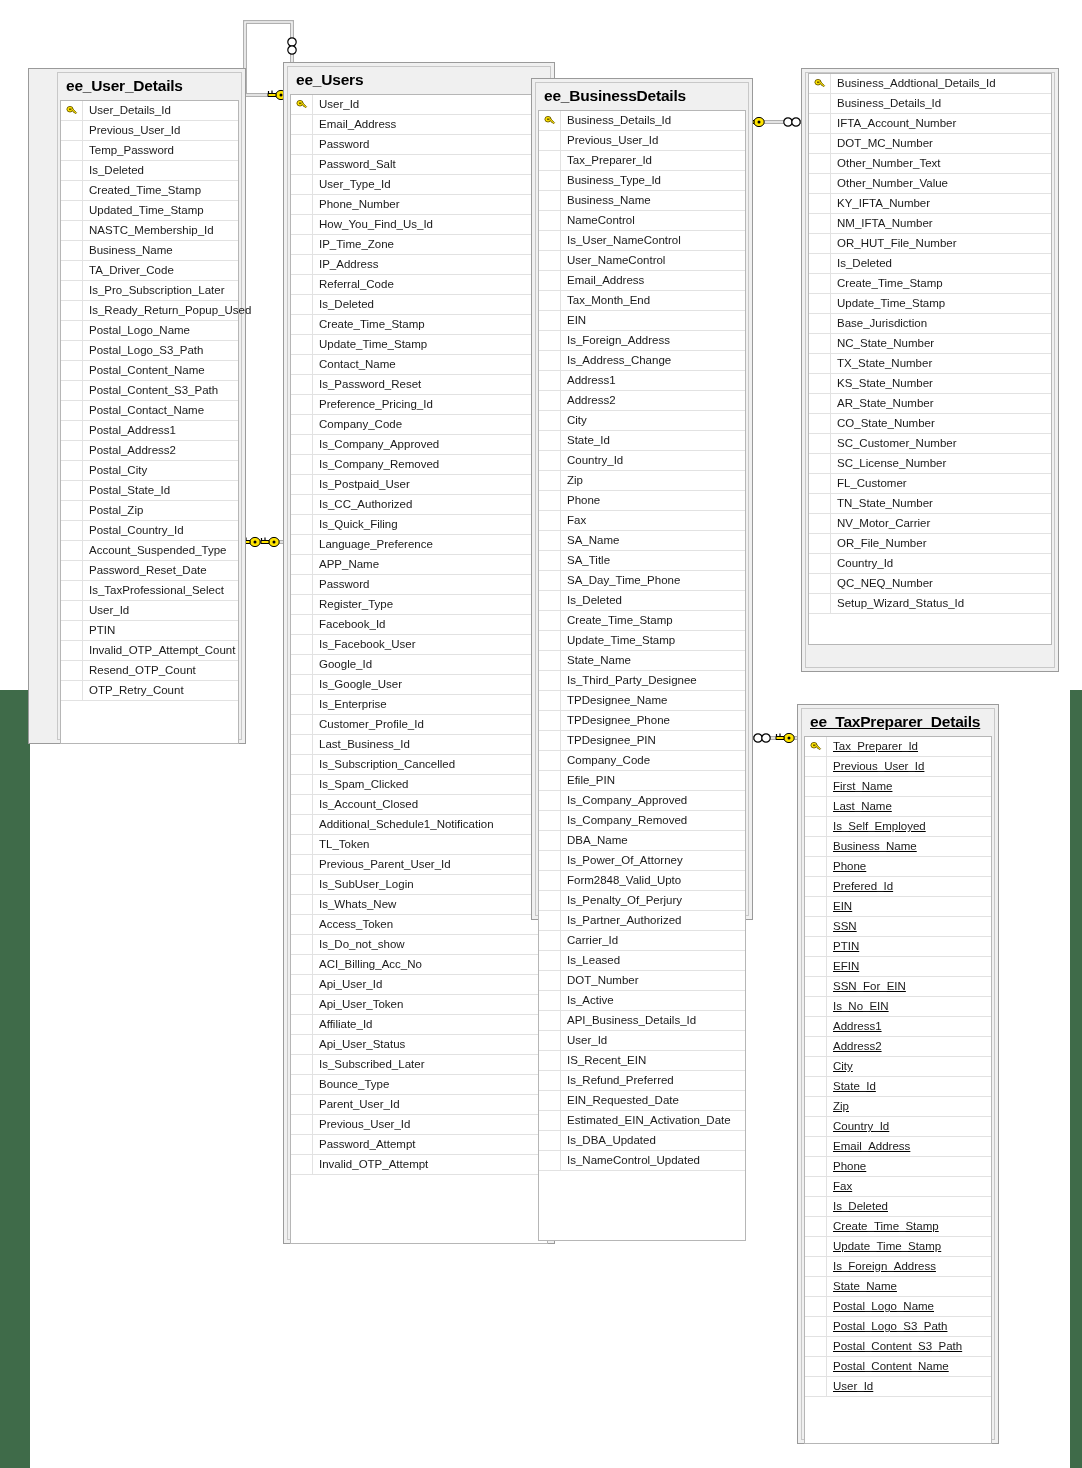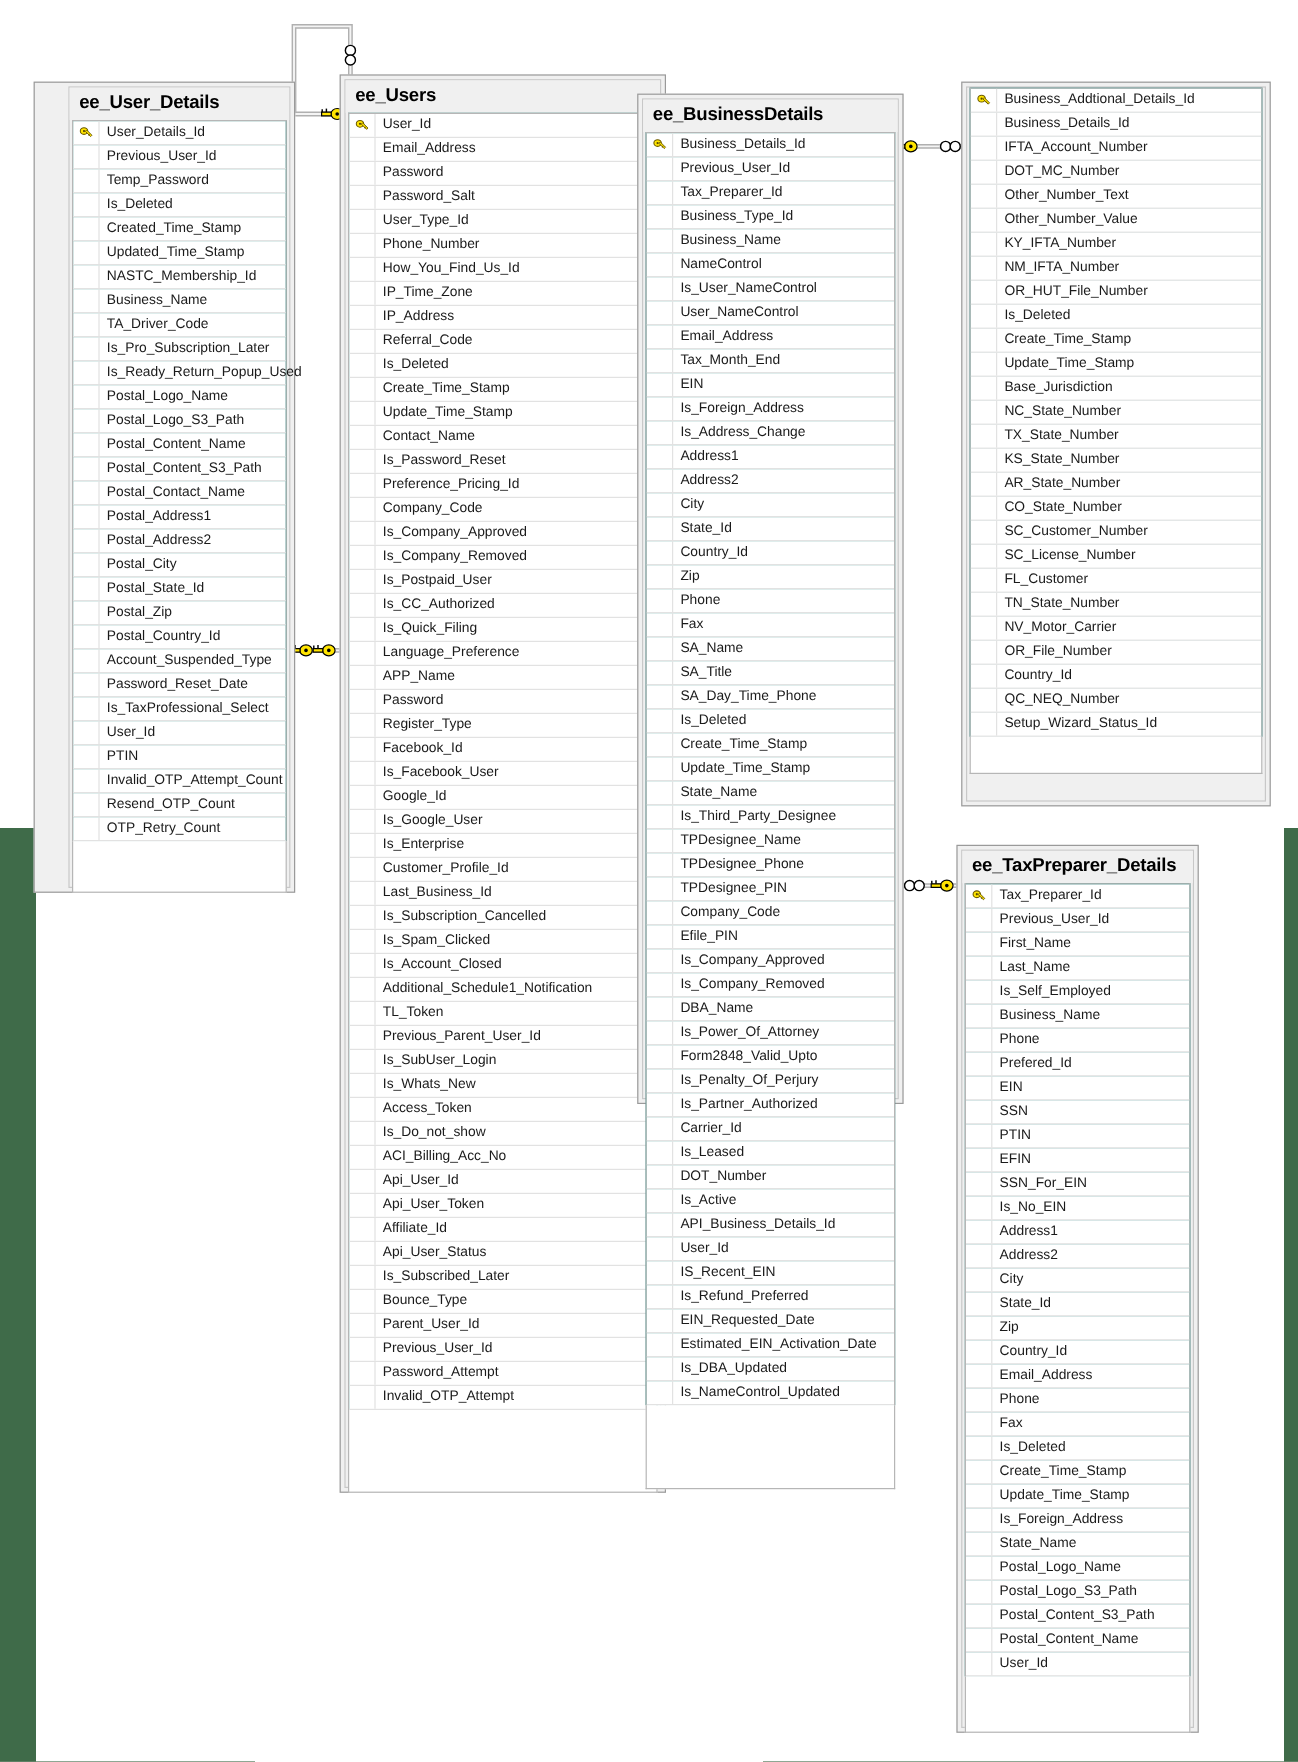--- a/index.html
+++ b/index.html
@@ -906,21 +906,21 @@
             <div class="attr-name">QC_NEQ_Number</div>
           </div>
           <div class="attr-row">
             <div class="attr-key-cell"></div>
             <div class="attr-name">Setup_Wizard_Status_Id</div>
           </div>
         </div>
         <div class="entity-filler" style="height: 31px;"></div>
       </div>
     </div>
-    <div class="entity" style="left: 797px; top: 704px; width: 202px; height: 740px;">
+    <div class="entity" style="left: 797px; top: 704px; width: 202px; height: 740px; text-decoration: underline;">
       <div class="entity-inner">
         <div class="entity-title">ee_TaxPreparer_Details</div>
         <div class="attr-list">
           <div class="attr-row">
             <div class="attr-key-cell">
               <svg class="key-glyph" viewBox="0 0 12 12" xmlns="http://www.w3.org/2000/svg">
                 <ellipse cx="4" cy="4.2" rx="3.1" ry="2.8" fill="#ffe400" stroke="#6b5a00" stroke-width="0.9"></ellipse>
                 <circle cx="4" cy="4.2" r="0.95" fill="#5a4a00"></circle>
                 <path d="M6.2 3.3 L10.6 7.7 L9.5 8.8 L5.1 4.4 Z" fill="#ffe400" stroke="#6b5a00" stroke-width="0.8"></path>
                 <path d="M8.6 6.8 L7.6 7.8" stroke="#6b5a00" stroke-width="0.9"></path>

